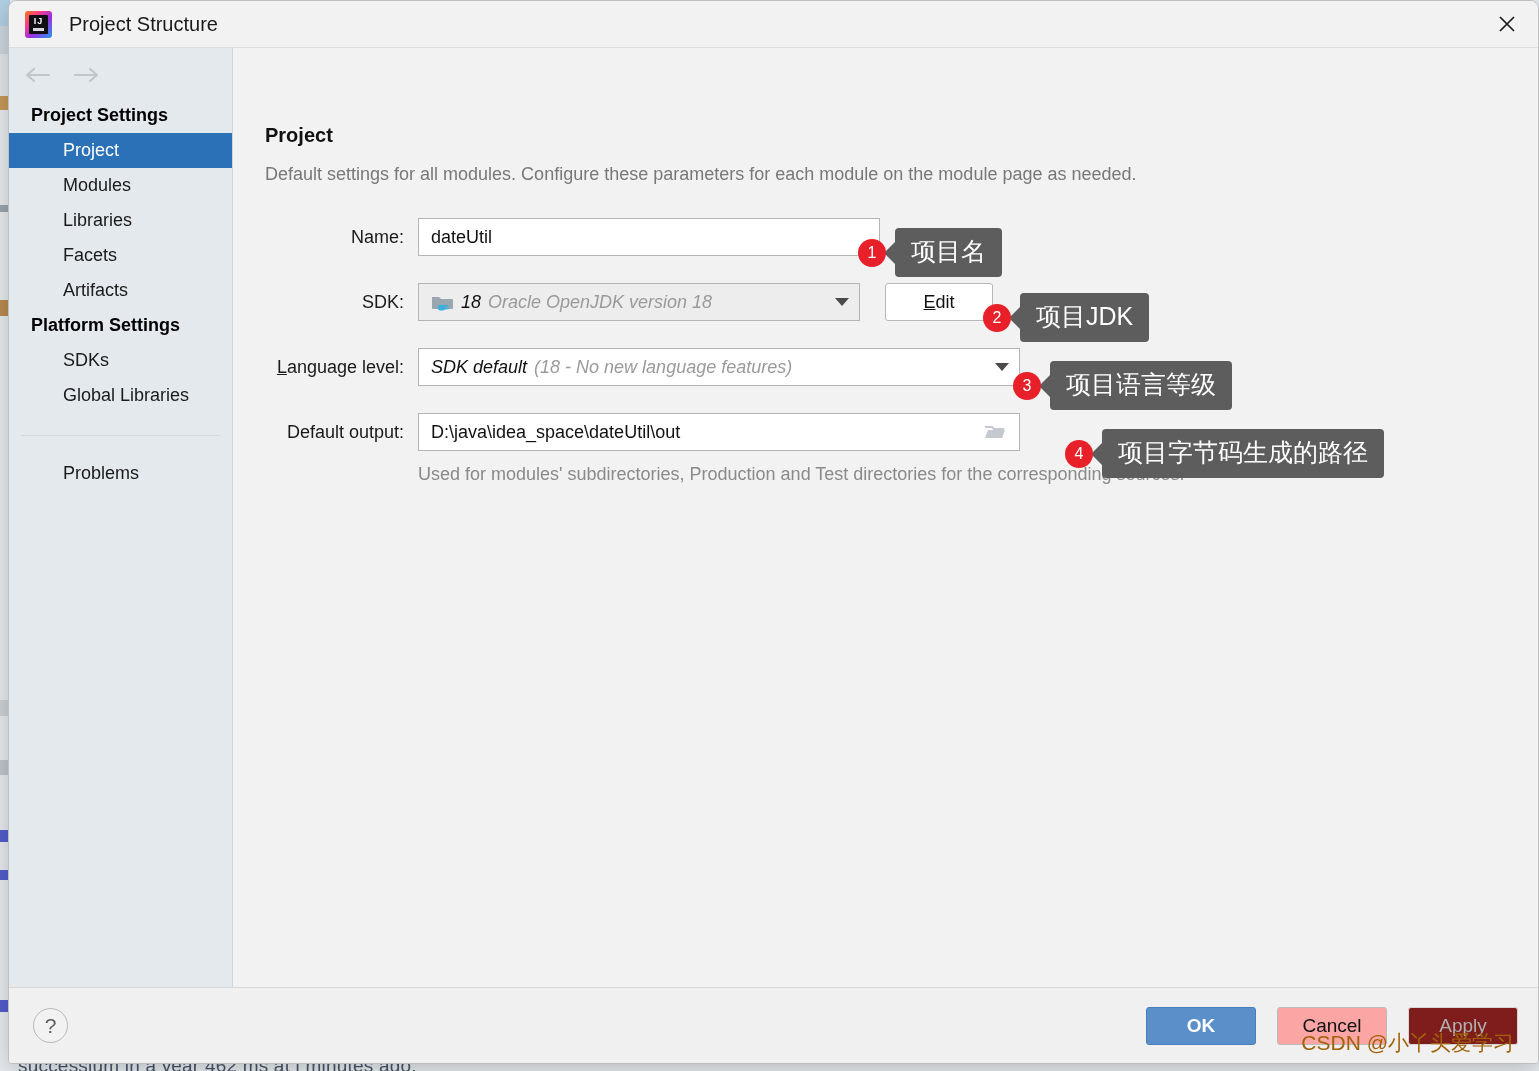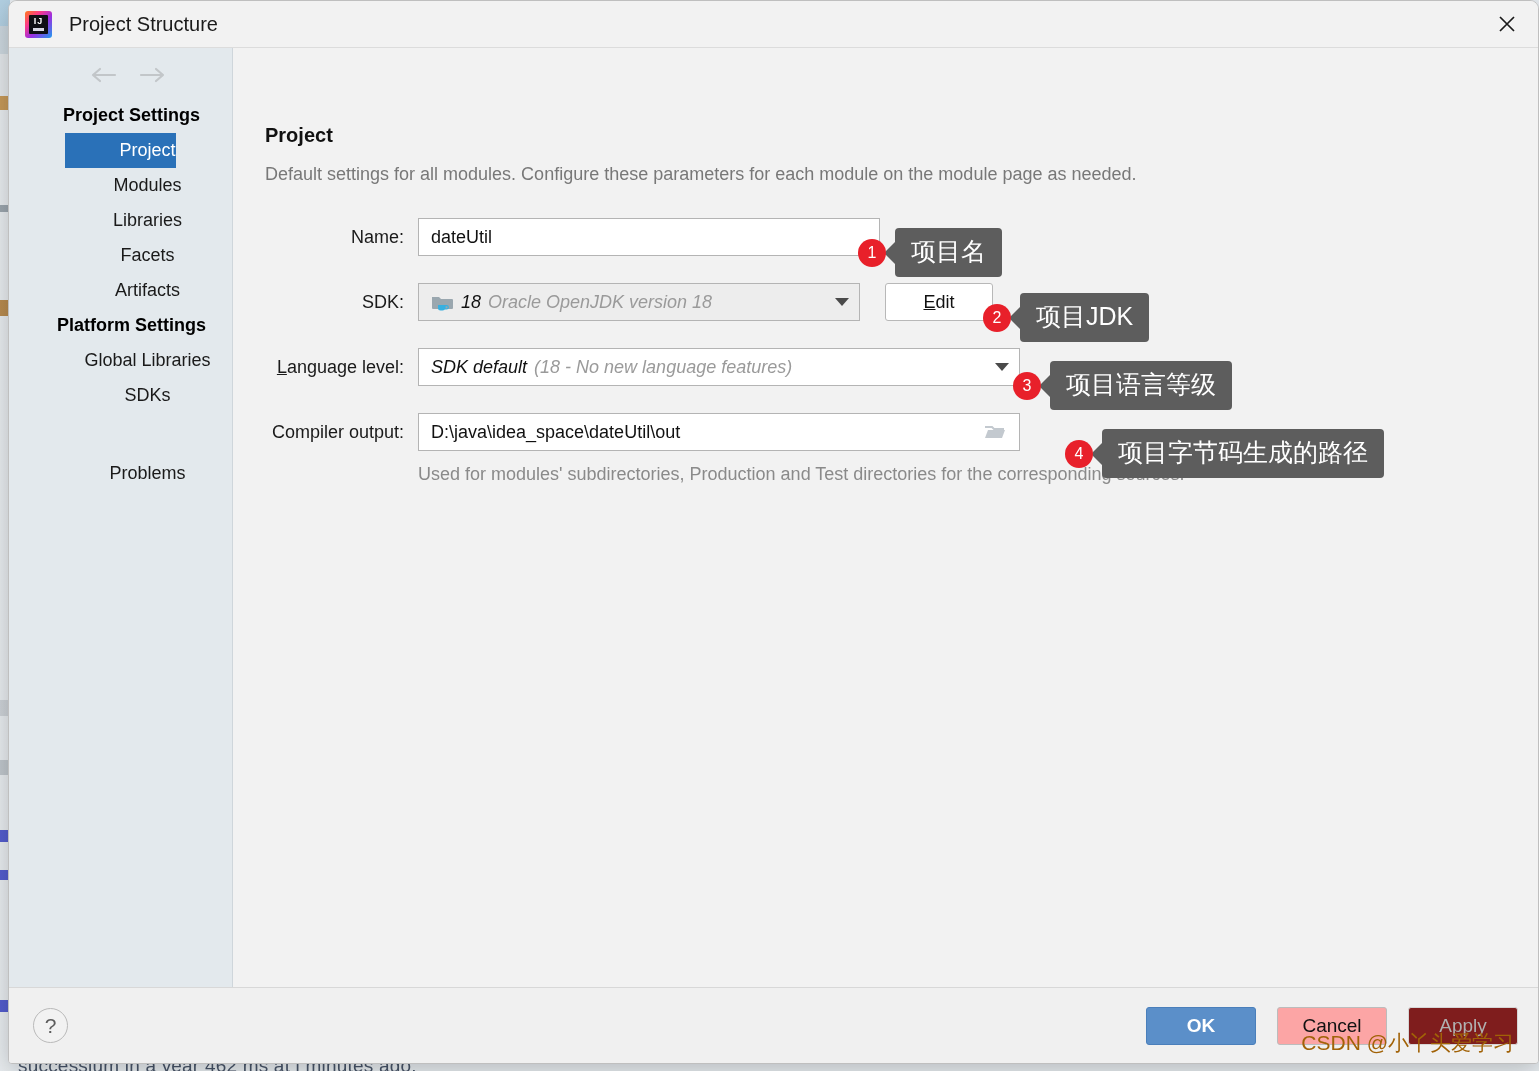--- a/index.html
+++ b/index.html
@@ -95,21 +95,20 @@
   
   #body-split { flex: 1 1 auto; display: flex; min-height: 0; }
 
   
   #sidebar {
     width: 224px; flex: none;
     background: #e3e9ed;
     border-right: 1px solid #cfd6db;
     display: flex; flex-direction: column;
     padding-top: 4px;
-    align-items: center;
   }
   #nav-arrows { height: 46px; display: flex; align-items: center; padding-left: 14px; gap: 22px; }
   .nav-arrow { cursor: pointer; line-height: 0; }
   .side-group-title {
     font-size: 18px; font-weight: bold; color: #000;
     padding: 7px 0 7px 22px;
   }
   .side-item {
     font-size: 18px; color: #1a1a1a;
     height: 35px; line-height: 35px;
@@ -271,22 +270,22 @@
       </div>
 
       <div class="side-group-title">Project Settings</div>
       <div class="side-item selected">Project</div>
       <div class="side-item">Modules</div>
       <div class="side-item">Libraries</div>
       <div class="side-item">Facets</div>
       <div class="side-item">Artifacts</div>
 
       <div class="side-group-title">Platform Settings</div>
+      <div class="side-item">SDKs</div>
       <div class="side-item">Global Libraries</div>
-      <div class="side-item">SDKs</div>
 
       <div id="side-sep"></div>
 
       <div class="side-item">Problems</div>
     </div>
 
     <div id="content">
 
       <div id="content-head">
         <div id="content-title">Project</div>
@@ -327,21 +326,21 @@
           <div class="combo" id="lang-combo">
             <span class="grow">
               <span class="strong">SDK default</span>
               <span class="dim">(18 - No new language features)</span>
             </span>
             <span class="caret"></span>
           </div>
         </div>
 
         <div class="frow">
-          <div class="flabel">Compiler output:</div>
+          <div class="flabel">Default output:</div>
           <div id="compiler-field">
             <span class="val">D:\java\idea_space\dateUtil\out</span>
             <span style="line-height:0; padding:0 6px;">
               <svg width="24" height="20" viewBox="0 0 24 20">
                 <path d="M2 5 h7 l2 2 h10" stroke="#c3c9cf" stroke-width="2" fill="none"></path>
                 <path d="M2 16 L5 8 h17 l-3 8 Z" fill="#c3c9cf"></path>
               </svg>
             </span>
           </div>
         </div>

